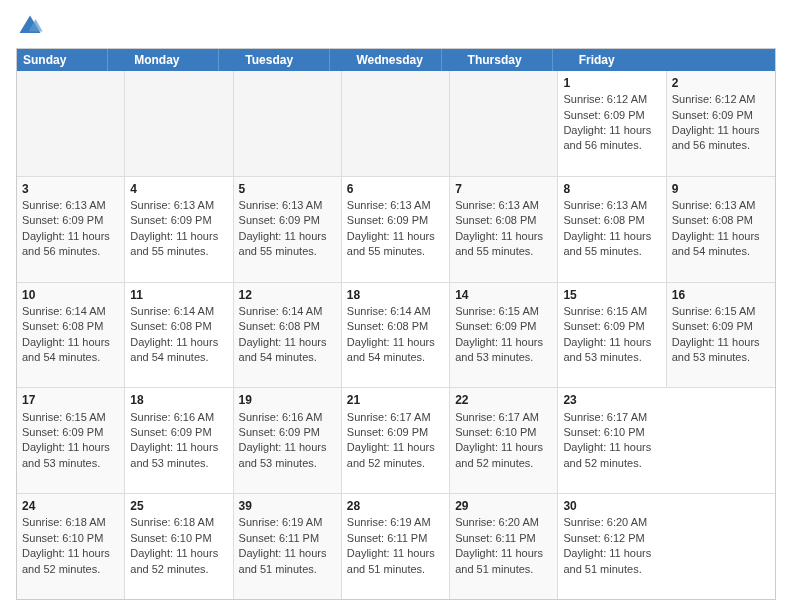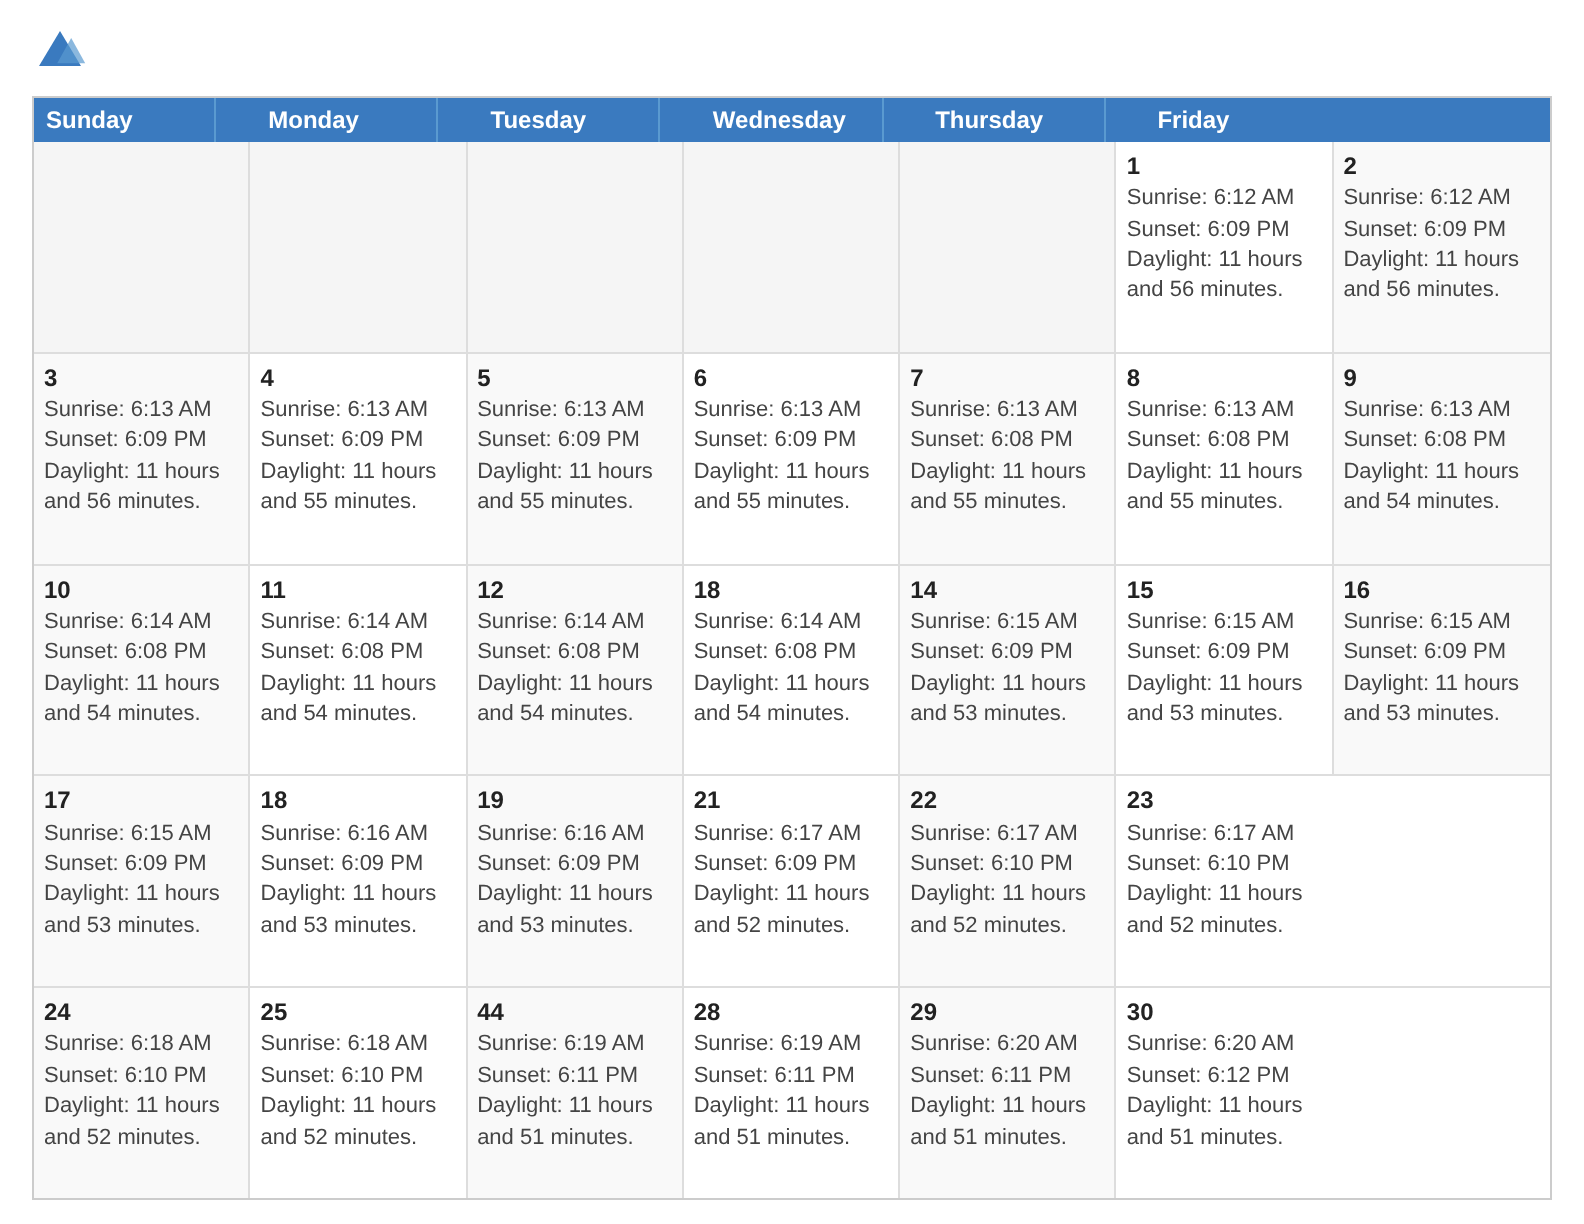--- a/index.html
+++ b/index.html
@@ -291,21 +291,21 @@
 Sunset: 6:10 PM
 Daylight: 11 hours and 52 minutes.</div>
           </div>
           <div class="cal-cell">
             <span class="day-num">25</span>
             <div class="cell-text">Sunrise: 6:18 AM
 Sunset: 6:10 PM
 Daylight: 11 hours and 52 minutes.</div>
           </div>
           <div class="cal-cell">
-            <span class="day-num">44</span>
+            <span class="day-num">39</span>
             <div class="cell-text">Sunrise: 6:19 AM
 Sunset: 6:11 PM
 Daylight: 11 hours and 51 minutes.</div>
           </div>
           <div class="cal-cell">
             <span class="day-num">28</span>
             <div class="cell-text">Sunrise: 6:19 AM
 Sunset: 6:11 PM
 Daylight: 11 hours and 51 minutes.</div>
           </div>

